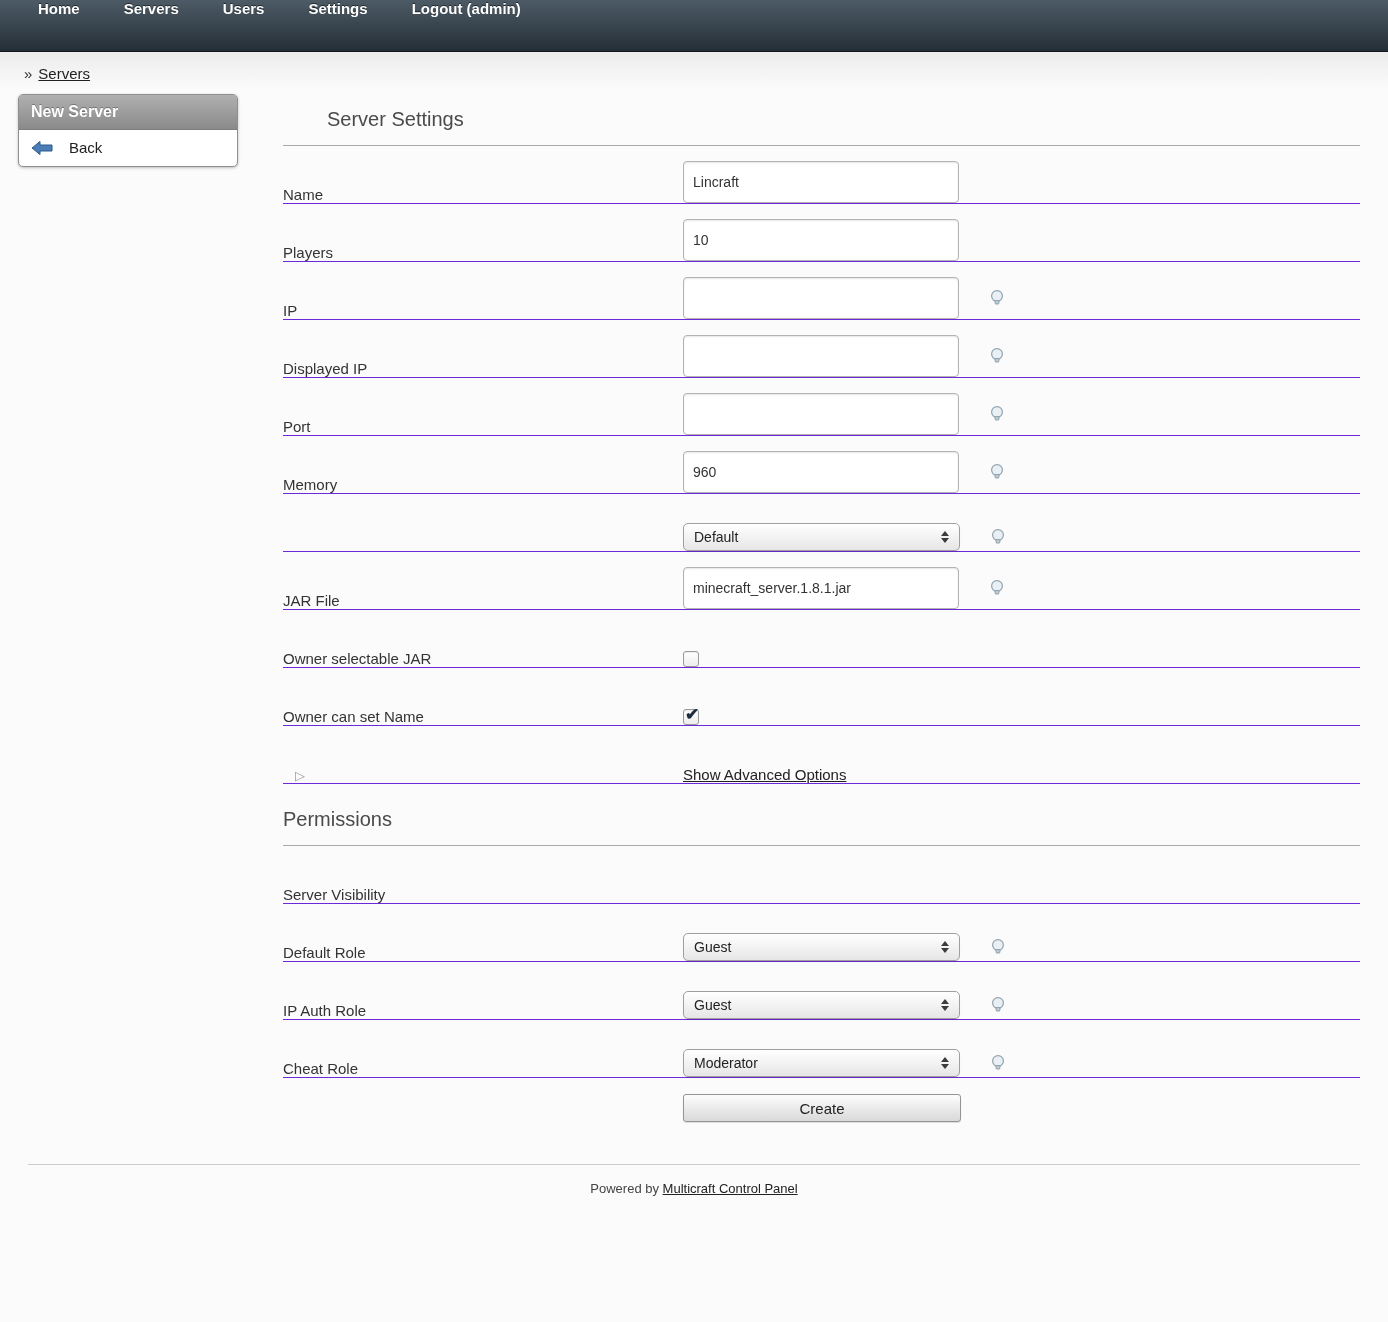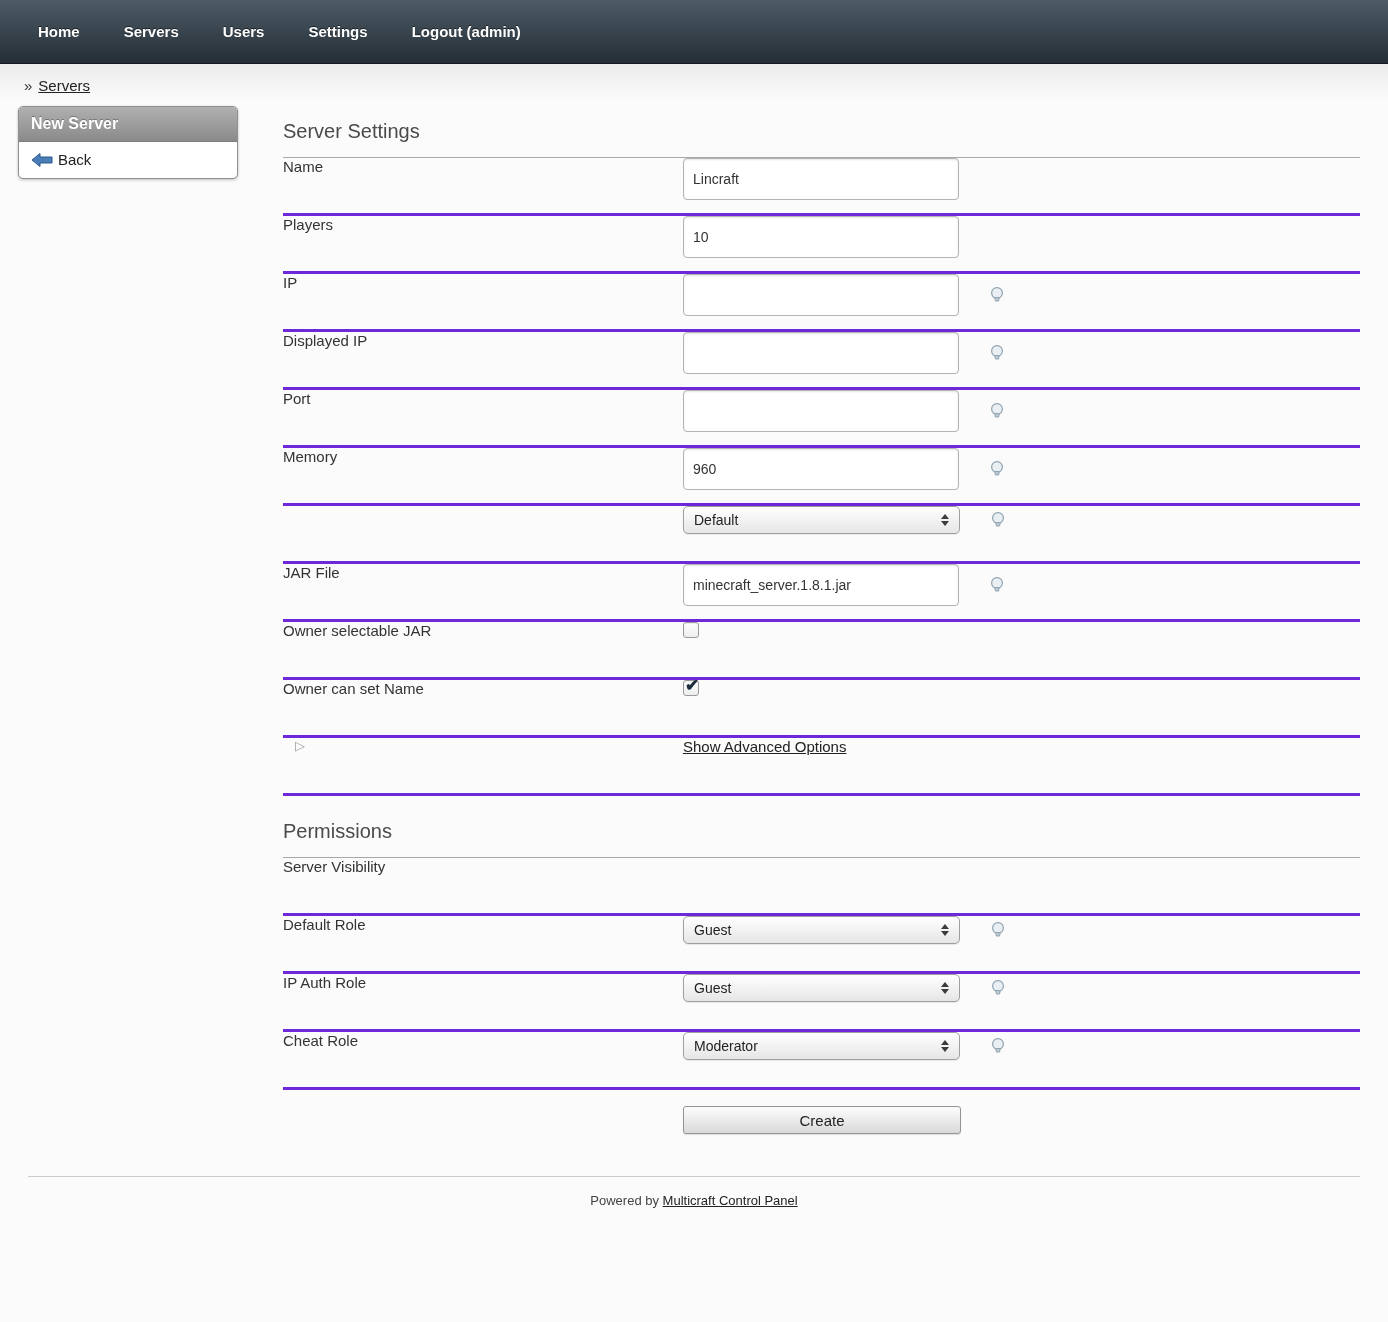--- a/index.html
+++ b/index.html
@@ -7,25 +7,24 @@
   body {
     font-family:"Liberation Sans", sans-serif;
     background:#fbfbfb;
     color:#333;
     height:1322px;
     overflow:hidden;
   }
 
   
   .navbar {
-    height:64px;
+    height:52px;
     background:linear-gradient(#4d5b66, #242e36);
     border-bottom:1px solid #15191d;
     display:flex;
-    align-items:center;
     padding:0 16px;
   }
   .nav-item {
     color:#fff;
     font-weight:bold;
     font-size:15px;
     padding:0 22px;
     cursor:pointer;
     text-shadow:0 -1px 0 rgba(0,0,0,.55);
     white-space:nowrap;
@@ -60,46 +59,46 @@
     color:#fff;
     font-weight:bold;
     font-size:16px;
     padding:8px 12px;
     text-shadow:0 -1px 0 rgba(0,0,0,.3);
     border-bottom:1px solid #7d7d7d;
   }
   .sidebar-back {
     display:flex;
     align-items:center;
-    gap:5px;
+    gap:16px;
     padding:9px 12px 10px 12px;
     font-size:15px;
     color:#222;
     cursor:pointer;
   }
 
   
   .main {
     flex:1;
     margin:0 28px 0 45px;
     min-width:0;
   }
   .section-heading {
     font-size:20px;
     color:#4a4a4a;
     padding:24px 0 14px 0;
   }
-  .section-heading.first { padding-top:18px; }
+  .section-heading.first { padding-top:18px;margin-left:44px; }
   .section-rule { border-bottom:1px solid #a8a8a8; }
 
   .form-row {
     display:flex;
-    align-items:flex-start;
+    align-items:flex-end;
     min-height:58px;
-    border-bottom:3px solid #6d28d9;
+    border-bottom:1px solid #6d28d9;
   }
   .row-label {
     width:400px;
     flex:none;
     font-size:15px;
     color:#333;
   }
   .row-control { display:flex; align-items:center; }
 
   .text-input {

